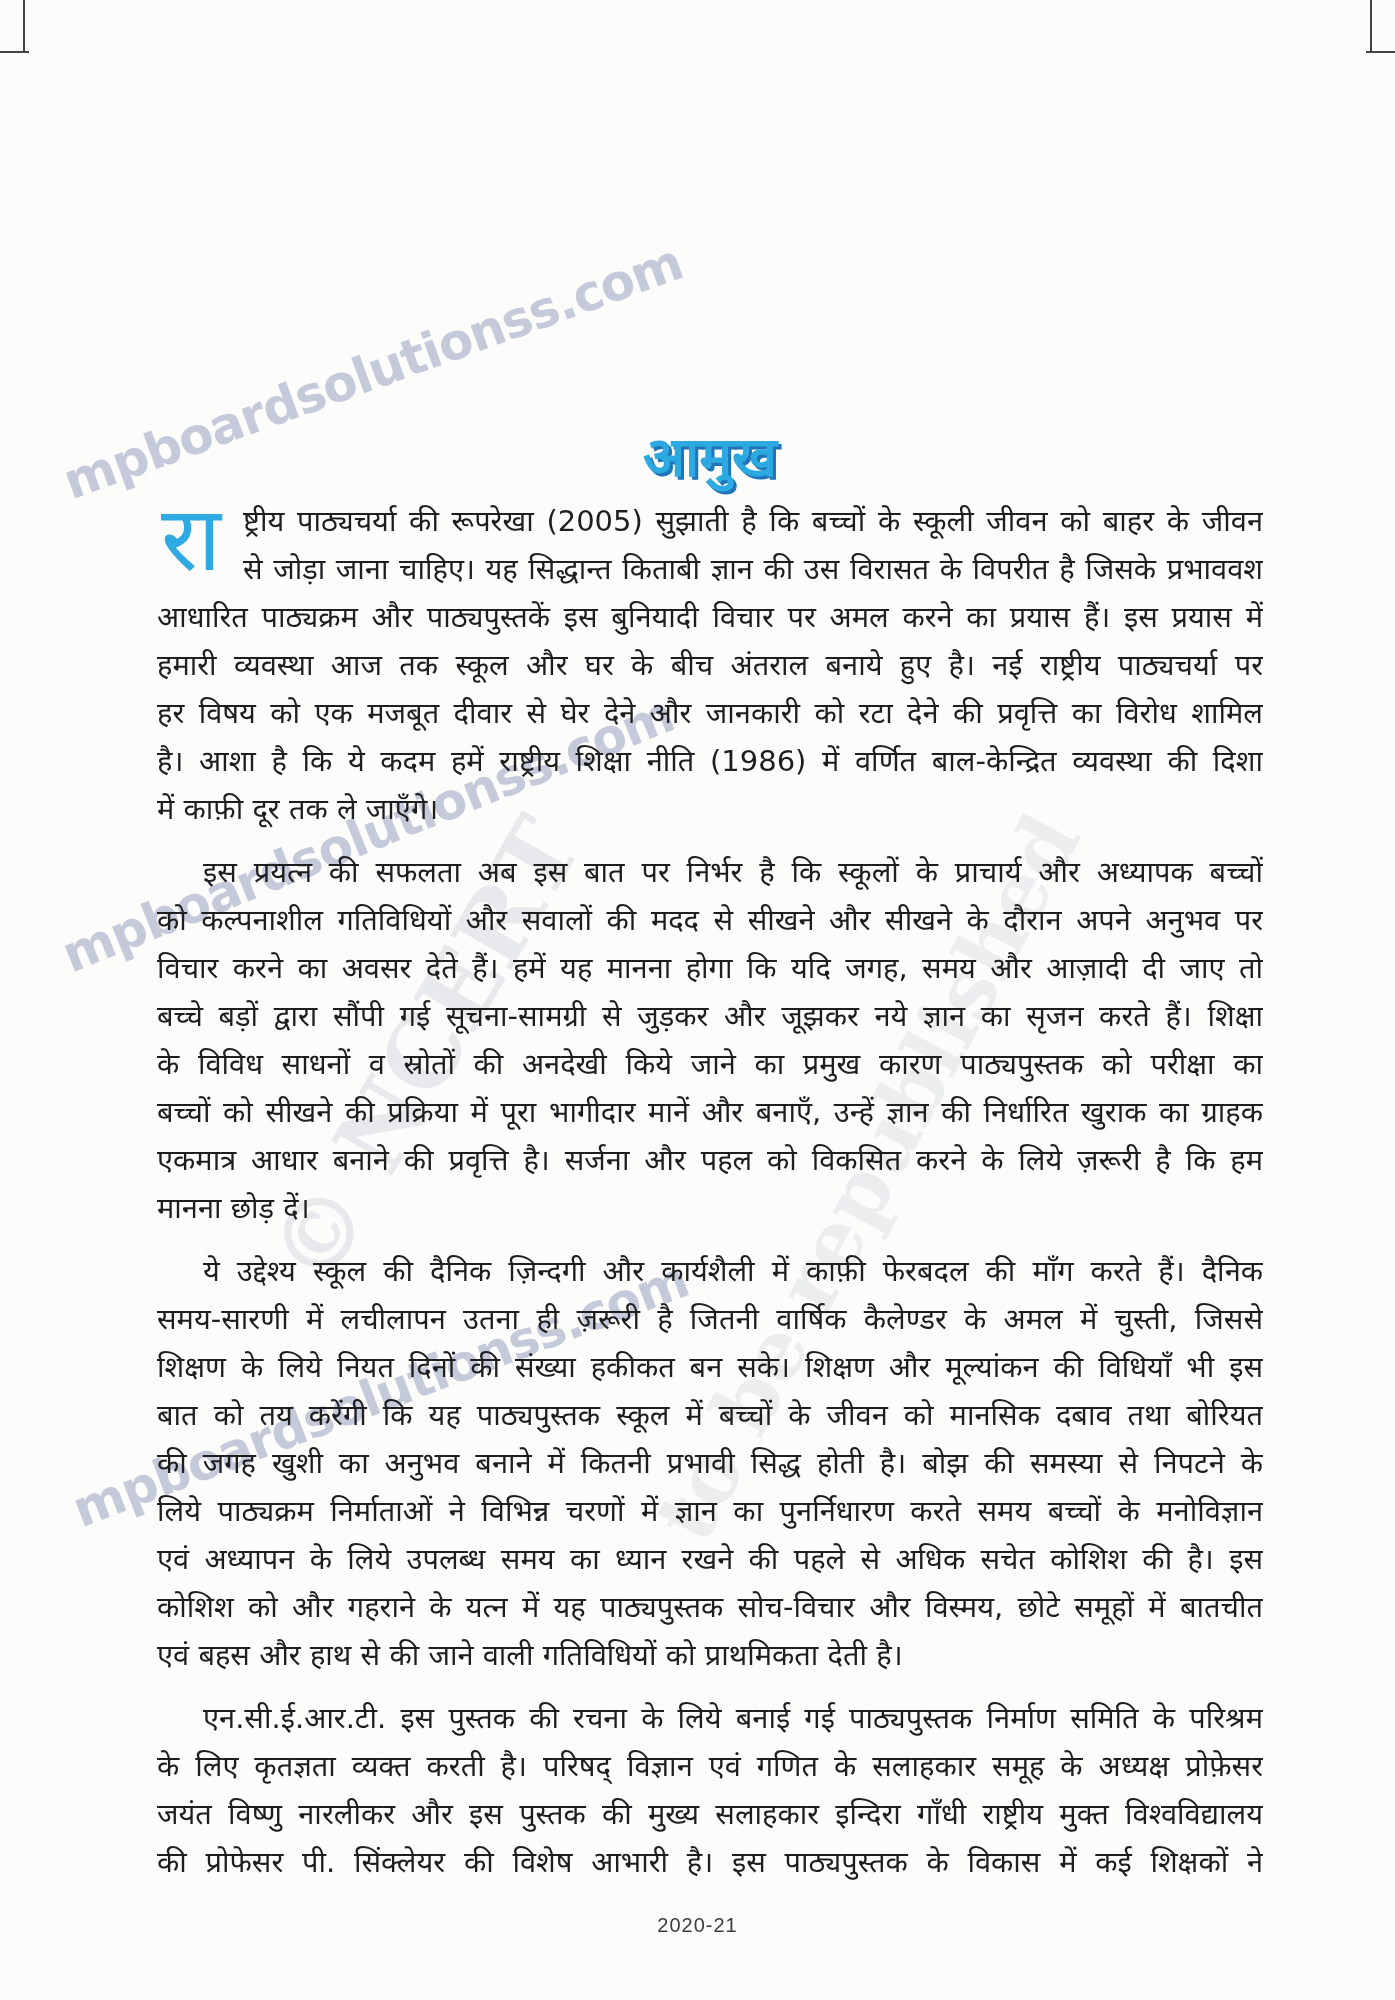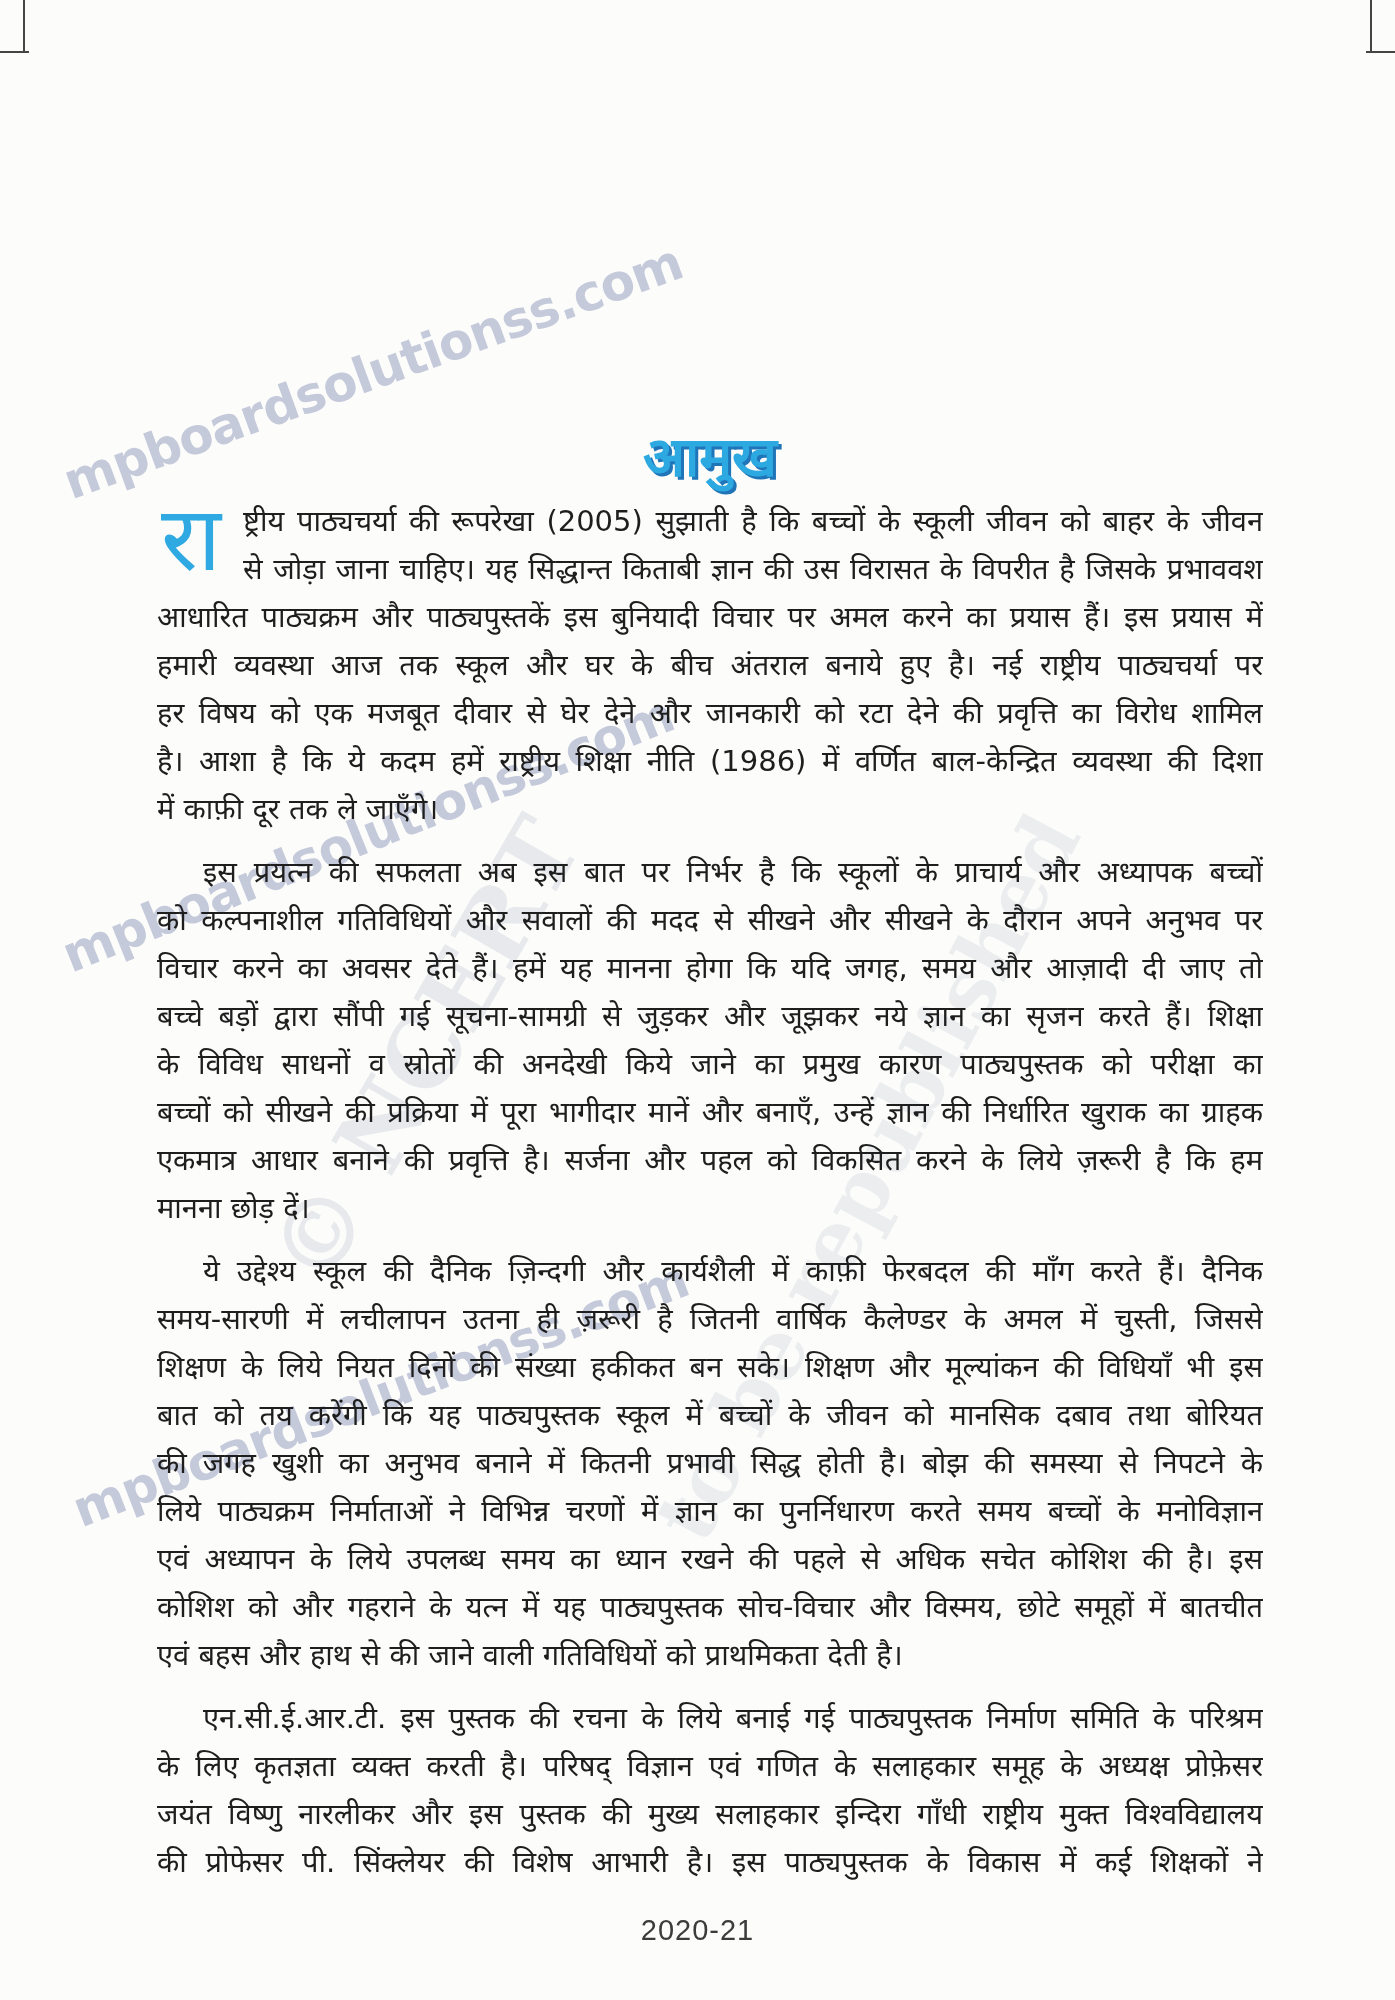--- a/index.html
+++ b/index.html
@@ -50,21 +50,21 @@
   .line.no-j{text-align-last:left;}
   .line.indent{text-indent:46px;}
   .line.drop-inset{padding-left:86px;}
   .dropcap{
     position:absolute;left:4px;top:-4px;
     font-size:90px;line-height:92px;color:#2FA9E1;
   }
   
   .footer{
     position:absolute;left:0;top:1914px;width:1395px;text-align:center;
-    font-size:29px;color:#3c3c3c;letter-spacing:1px;
+    font-size:20px;color:#3c3c3c;letter-spacing:1px;
     font-family:"Liberation Sans", sans-serif;
   }
 </style>
 </head>
 <body>
 
 <div>
 
   <span class="cm cm-tl-v"></span>
   <span class="cm cm-tl-h"></span>

